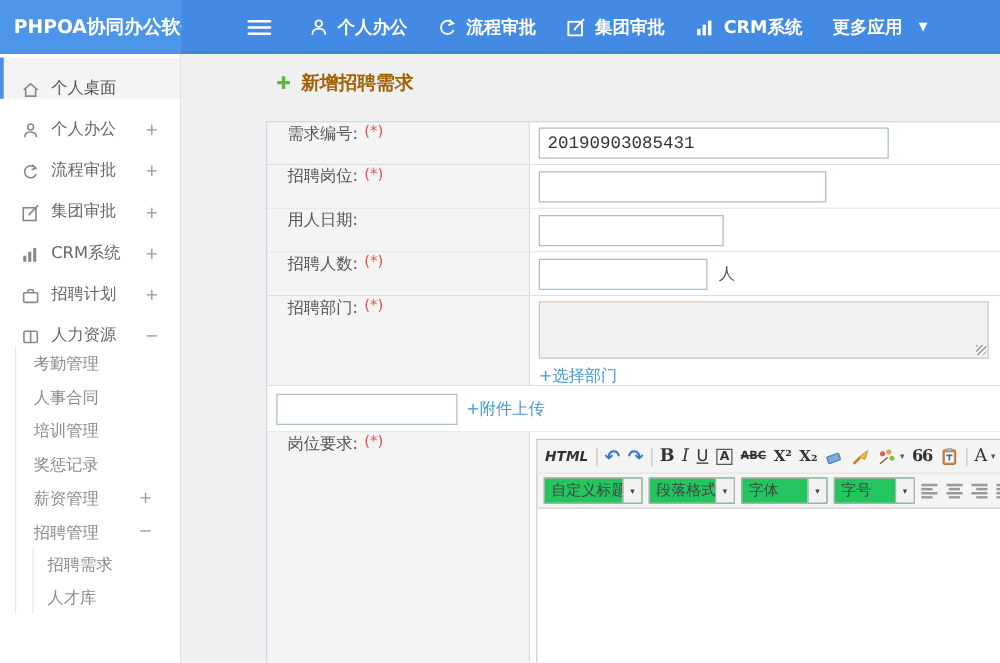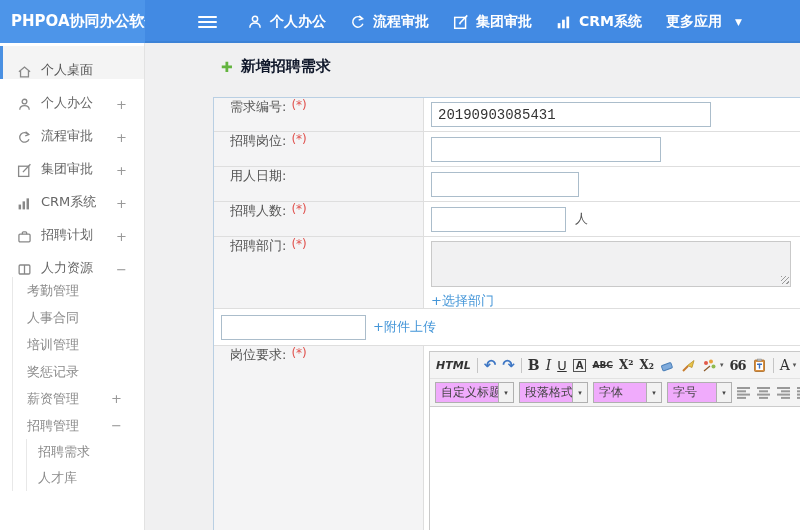--- a/index.html
+++ b/index.html
@@ -31,21 +31,21 @@
               position:relative; cursor:pointer; }
   .sub-item .exp { right:22px; }
   .submenu2 { margin-left:13px; border-left:1px solid #e8e8e8; }
   .sub2-item { height:26px; display:flex; align-items:center; padding-left:11px; color:#8a8a8a; cursor:pointer; }
 
   
   .main { position:absolute; top:43px; left:146px; width:654px; height:487px;
           background:#f0f0f1; overflow:hidden; }
   .page-title { position:absolute; top:14px; left:75px; display:flex; align-items:center; gap:8px; }
   .page-title .plus { color:#63b43f; font-size:14px; line-height:1; }
-  .page-title .txt { color:#0f172a; font-size:15px; font-weight:bold; }
+  .page-title .txt { color:#a16207; font-size:15px; font-weight:bold; }
 
   .form-table { position:absolute; top:54px; left:67px; width:600px; background:#fff;
                 border:1px solid #b9cfe3; border-bottom:none; }
   .frow { display:flex; border-bottom:1px solid #dedede; }
   .fl { width:210px; flex:none; background:#f4f4f5; border-right:1px solid #dedede;
         display:flex; align-items:flex-start; padding-left:16px; color:#555; font-size:13px; gap:5px; }
   .req { color:#e0524e; font-size:12px; }
   .fv { flex:1; display:flex; align-items:center; padding-left:7px; background:#fff; min-width:0; }
   .h34{height:34px} .h35{height:35px} .h72{height:72px} .h37{height:37px} .h330{height:330px}
   input.txt { height:25px; border:1px solid #abbdcb; padding:0 6px; font-size:14px; color:#333;
@@ -77,21 +77,21 @@
   .tb-u { font-size:13px; text-decoration:underline; color:#333; }
   .tb-boxa { font-size:10px; border:1px solid #555; padding:0 2px; color:#333; font-weight:bold; }
   .tb-abc { font-size:9px; font-weight:bold; text-decoration:line-through; color:#333; }
   .tb-sup,.tb-sub { font-size:12px; font-weight:bold; color:#333;
                     font-family:"DejaVu Serif","Liberation Serif",serif; }
   .tb-quote { font-family:"DejaVu Serif","Liberation Serif",serif; font-weight:bold; font-size:13px;
               color:#333; letter-spacing:-1px; }
   .tb-fonta { font-family:"DejaVu Serif","Liberation Serif",serif; font-size:14px; color:#333; }
   .tb-partial { color:#d98f3f; font-weight:bold; font-size:13px; }
   .mini-caret { font-size:7px; color:#555; margin-left:3px; }
-  .select { display:inline-flex; align-items:stretch; border:1px solid #b0b0b0; background:#f0abfc;
+  .select { display:inline-flex; align-items:stretch; border:1px solid #b0b0b0; background:#22c55e;
             height:21px; cursor:pointer; flex:none; }
   .stxt { display:flex; align-items:center; padding:0 5px; font-size:12px; color:#444; white-space:nowrap; }
   .s1{width:62px}.s2{width:52px}.s3{width:52px}.s4{width:48px}
   .sarr { width:15px; display:flex; align-items:center; justify-content:center;
           border-left:1px solid #b0b0b0; background:#f2f2f2; font-size:7px; color:#444; }
   .edit-content { height:250px; background:#fff; border-top:1px solid #ccc; }
 </style>
 </head>
 <body>
 

